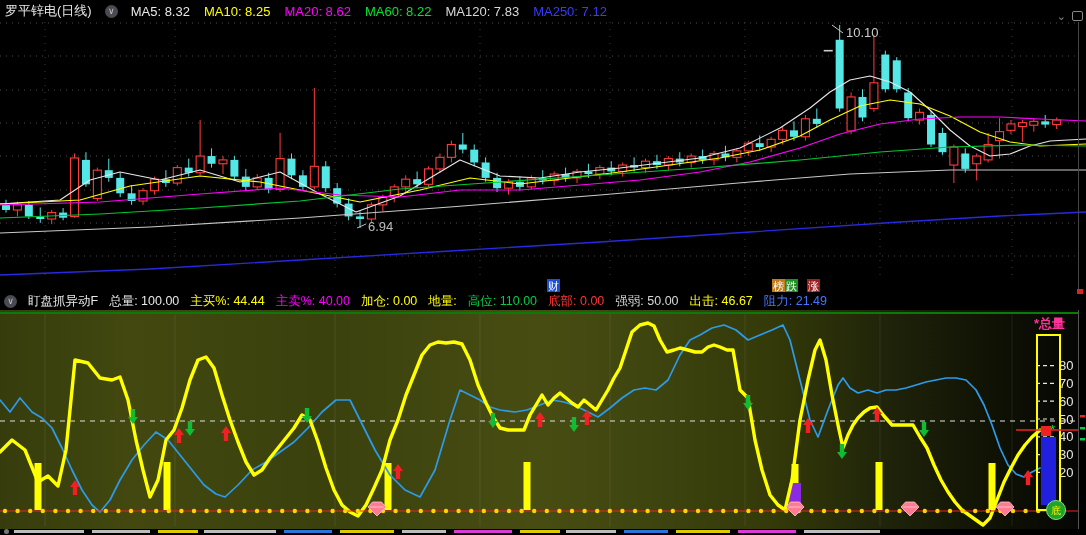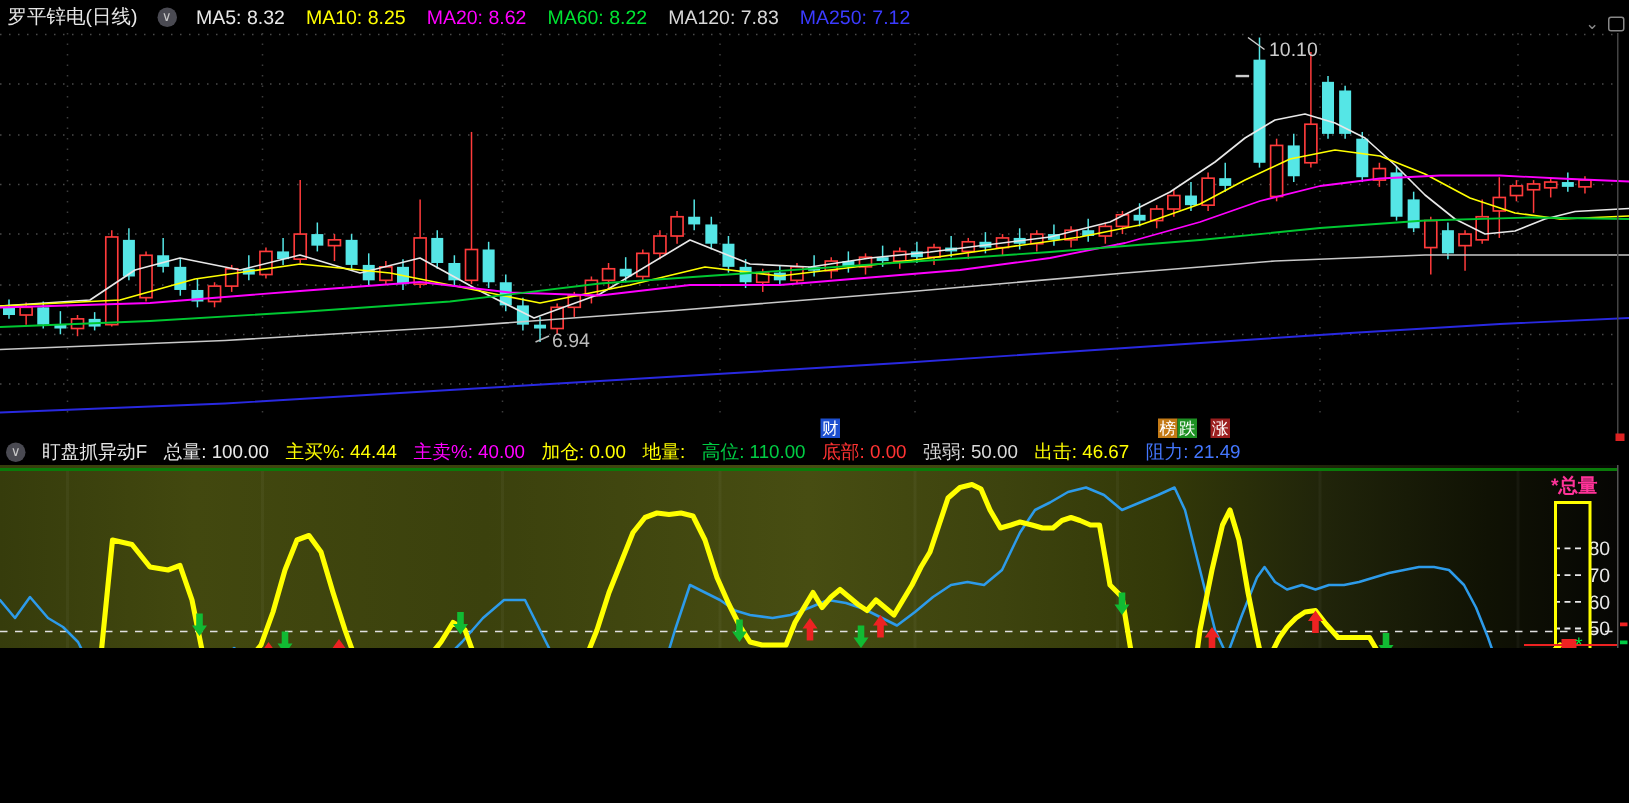--- a/index.html
+++ b/index.html
@@ -1,16 +1,16 @@
 <!DOCTYPE html>
 <html><head>
 <meta charset="utf-8">
 <style>
   html,body{margin:0;padding:0;background:#000;}
-  .stage{position:relative;width:1086px;height:432px;background:#000;overflow:hidden;
+  .stage{position:relative;width:1086px;height:535px;background:#000;overflow:hidden;
          font-family:"Liberation Sans","DejaVu Sans",sans-serif;}
   .topbar{position:absolute;left:0;top:0;width:1086px;height:22px;background:#000;
           display:flex;align-items:center;gap:13px;padding-left:5px;box-sizing:border-box;
           font-size:13px;white-space:nowrap;z-index:5;}
   .title{color:#e8e8e8;}
   .chev-circle{width:13px;height:13px;border-radius:50%;background:#4a4a52;color:#c8c8c8;
           font-size:9px;line-height:13px;text-align:center;flex:0 0 auto;}
   .corner-icons{position:absolute;right:3px;top:11px;display:flex;gap:6px;align-items:center;z-index:6;}
   .corner-icons .chev{color:#888;font-size:11px;line-height:10px;}
   .corner-icons .box{width:9px;height:8px;border:1px solid #888;border-radius:2px;}

